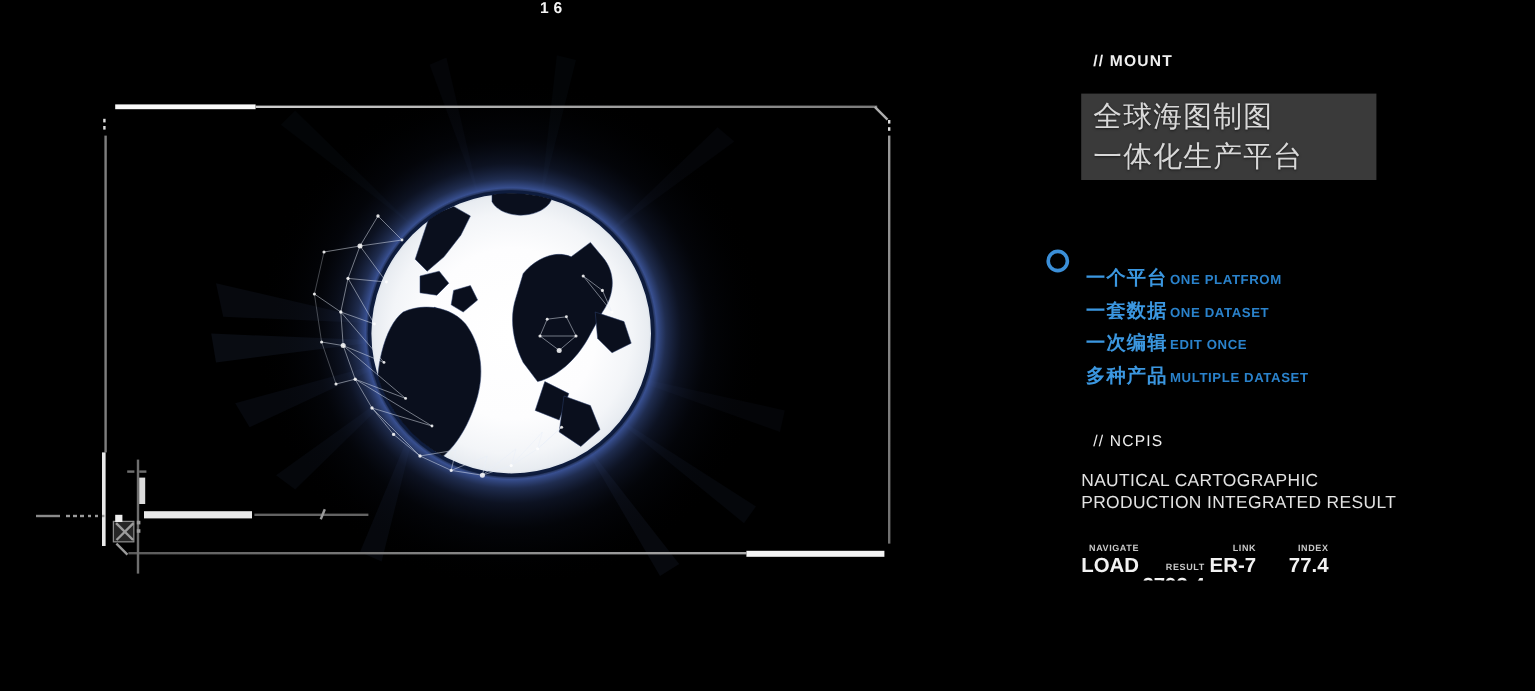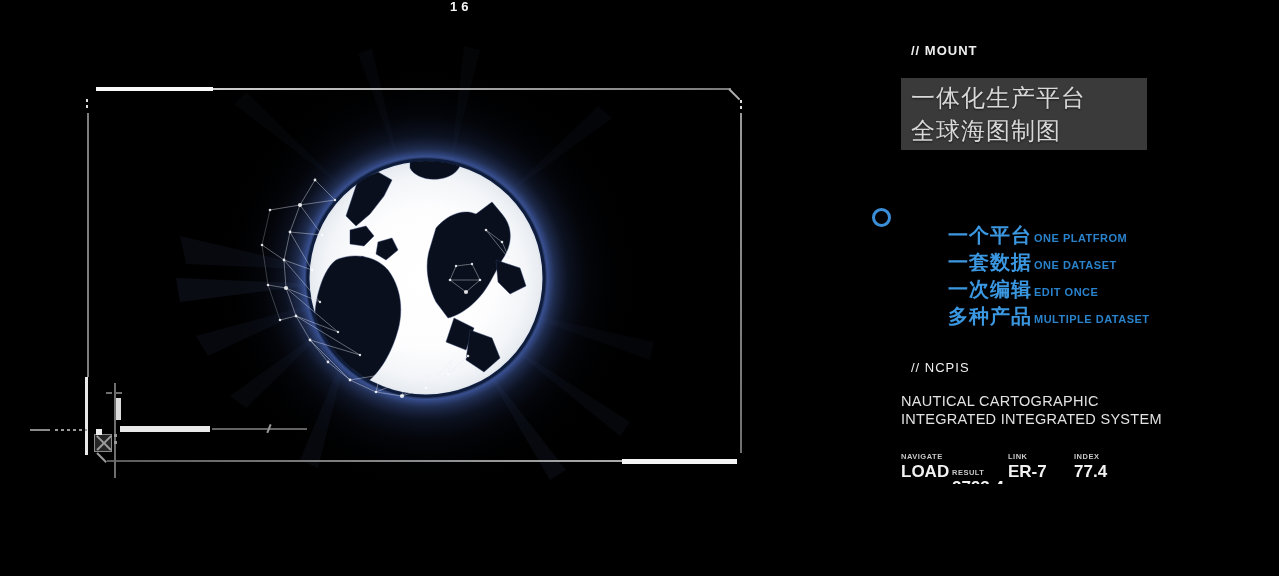--- a/index.html
+++ b/index.html
@@ -46,26 +46,26 @@
   
   .page-num{left:450px;top:-1px;font-size:13px;font-weight:bold;letter-spacing:4px;color:#f5f5f5;}
   .mount-label{left:911px;top:43px;font-size:13px;font-weight:bold;letter-spacing:1px;color:#efefef;}
   .title-box{left:901px;top:78px;width:246px;height:72px;background:#3a3a3a;
              padding:3px 0 0 10px;box-sizing:border-box;}
   .title-box div{font-size:24px;line-height:33px;color:#d8d8d8;letter-spacing:1px;
                  text-shadow:0 1px 2px rgba(0,0,0,.6);}
   .ring{left:872px;top:208px;width:13px;height:13px;border:3px solid #3b8fd8;border-radius:50%;}
   .features{left:905px;top:222px;}
   .feat-row{height:27px;display:flex;align-items:baseline;white-space:nowrap;}
-  .feat-zh{font-size:20px;font-weight:bold;color:#3b97e0;letter-spacing:1px;margin-left:43px;}
+  .feat-zh{font-size:16px;font-weight:bold;color:#3b97e0;letter-spacing:1px;}
   .feat-en{font-size:11px;font-weight:bold;color:#2a82cb;letter-spacing:.5px;margin-left:2px;}
   .ncpis-label{left:911px;top:360px;font-size:13px;font-weight:normal;letter-spacing:1px;color:#efefef;}
   .sysname{left:901px;top:392px;font-size:14.5px;line-height:18px;color:#e2e2e2;letter-spacing:.3px;}
   .stats{left:901px;top:452px;width:230px;height:32px;}
-  .stat{position:absolute;top:0;}
+  .stat{position:absolute;top:0;text-align:right;}
   .stat .lbl{font-size:7.5px;font-weight:bold;letter-spacing:.5px;color:#c8c8c8;display:block;}
   .stat .val{font-size:17px;font-weight:bold;color:#f2f2f2;display:block;margin-top:1px;}
   .stat1{left:0;} .stat2{left:51px;margin-top:16px;} .stat3{left:107px;} .stat4{left:173px;}
 
   
   .globe-svg{left:140px;top:30px;width:580px;height:480px;}
 </style>
 </head>
 <body>
 
@@ -219,22 +219,22 @@
   <div class="abs mini-dot" style="left:114px;top:441px;"></div>
 
   <div class="abs bm-dot1"></div>
   <div class="abs bm-dot2"></div>
   <div class="abs bm-line"></div>
   <div class="abs bm-vline"></div>
 
   <div class="abs mount-label">// MOUNT</div>
 
   <div class="abs title-box">
+    <div>全球海图制图</div>
     <div>一体化生产平台</div>
-    <div>全球海图制图</div>
   </div>
 
   <div class="abs ring"></div>
 
   <div class="abs features">
     <div class="feat-row">
       <span class="feat-zh">一个平台</span>
       <span class="feat-en">ONE PLATFROM</span>
     </div>
     <div class="feat-row">
@@ -248,21 +248,21 @@
     <div class="feat-row">
       <span class="feat-zh">多种产品</span>
       <span class="feat-en">MULTIPLE DATASET</span>
     </div>
   </div>
 
   <div class="abs ncpis-label">// NCPIS</div>
 
   <div class="abs sysname">
     <div>NAUTICAL CARTOGRAPHIC</div>
-    <div>INTEGRATED INTEGRATED SYSTEM</div>
+    <div>PRODUCTION INTEGRATED RESULT</div>
   </div>
 
   <div class="abs stats">
     <div class="stat stat1">
       <span class="lbl">NAVIGATE</span>
       <span class="val">LOAD</span>
     </div>
     <div class="stat stat2">
       <span class="lbl">RESULT</span>
       <span class="val">2793.4</span>

